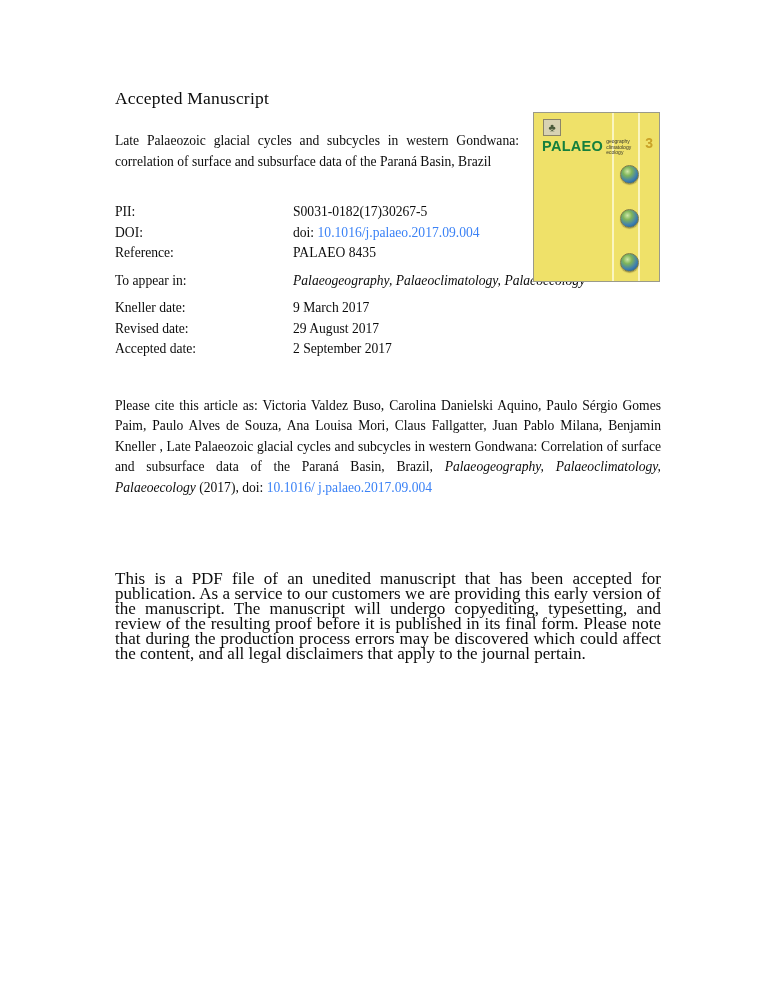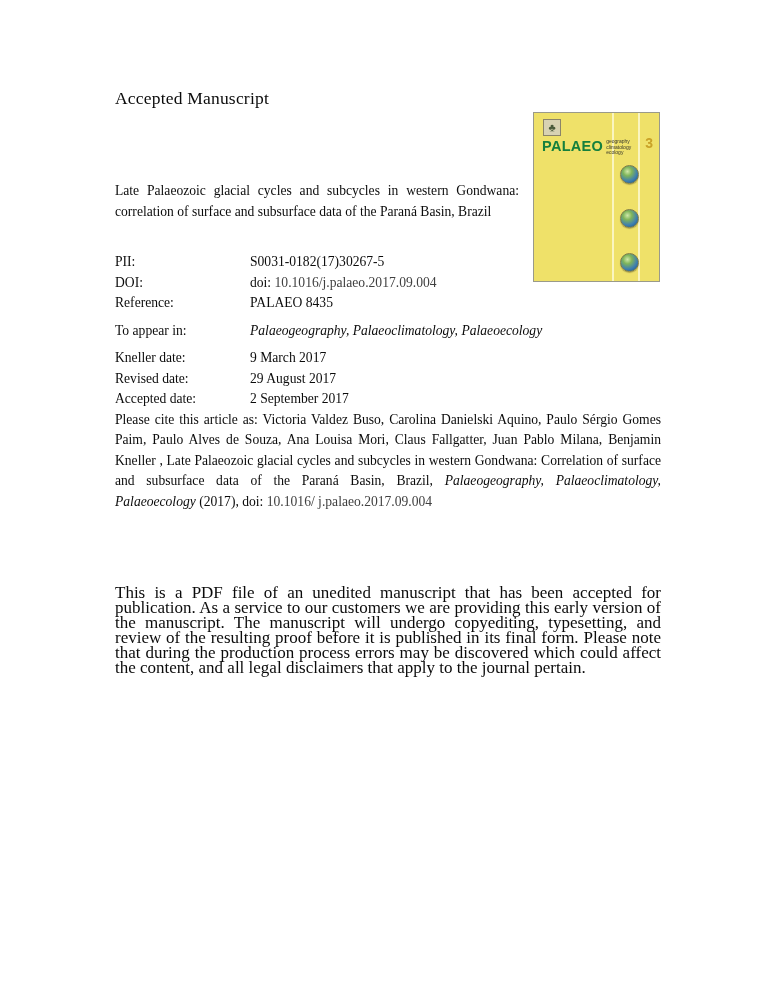--- a/index.html
+++ b/index.html
@@ -18,41 +18,42 @@
     top: 88px;
     width: 546px;
   }
   .ms-header {
     font-size: 17.5px;
     letter-spacing: 0.2px;
     margin: 0 0 18px 0;
     font-weight: normal;
   }
   .article-title {
-    margin-top: 72px;
+    margin-top: 22px;
     width: 404px;
     font-size: 13.6px;
     line-height: 20.5px;
     text-align: justify;
   }
   .authors {
     margin-top: 37px;
     width: 404px;
     font-size: 13.6px;
     line-height: 20.5px;
     text-align: justify;
   }
   .meta-table { margin-top: 30px; font-size: 13.6px; }
-  .meta-row { display: flex; line-height: 20.5px; }
+  .meta-row { display: flex; line-height: 20.5px; gap: 43px; }
   .meta-row .label { width: 135px; flex: 0 0 135px; }
   .meta-row .value { flex: 1; }
   .gap-sm { margin-top: 7px; }
   .italic { font-style: italic; }
-  a.doi-link { color: #404040; text-decoration: none; }
+  a.doi-link { color: #3b82f6; text-decoration: none; }
   .citation {
+    margin-top: 36px;
     width: 546px;
     font-size: 13.6px;
     line-height: 20.5px;
     text-align: justify;
   }
   .disclaimer {
     margin-top: 73px;
     width: 546px;
     font-size: 17px;
     line-height: 15px;

